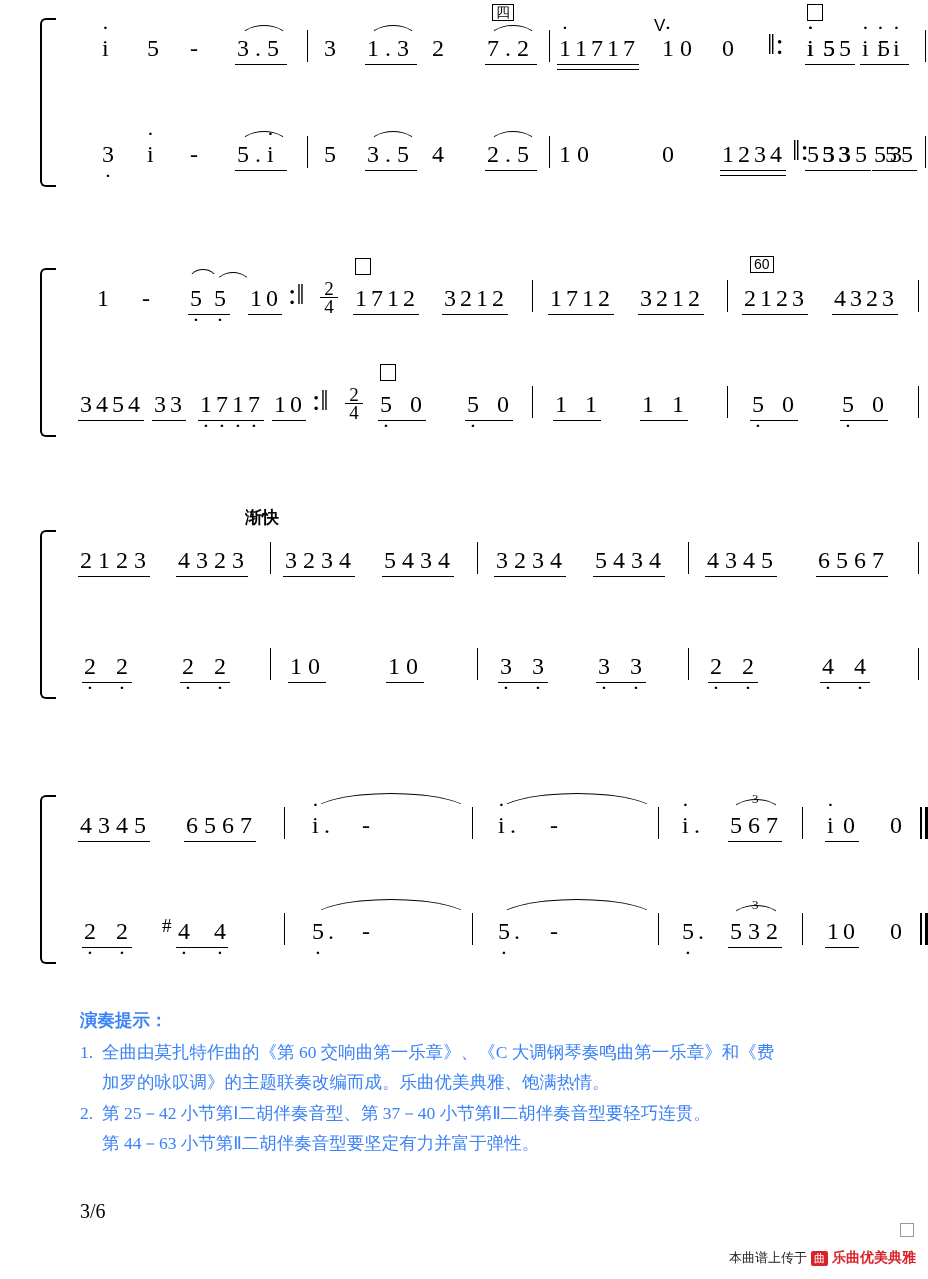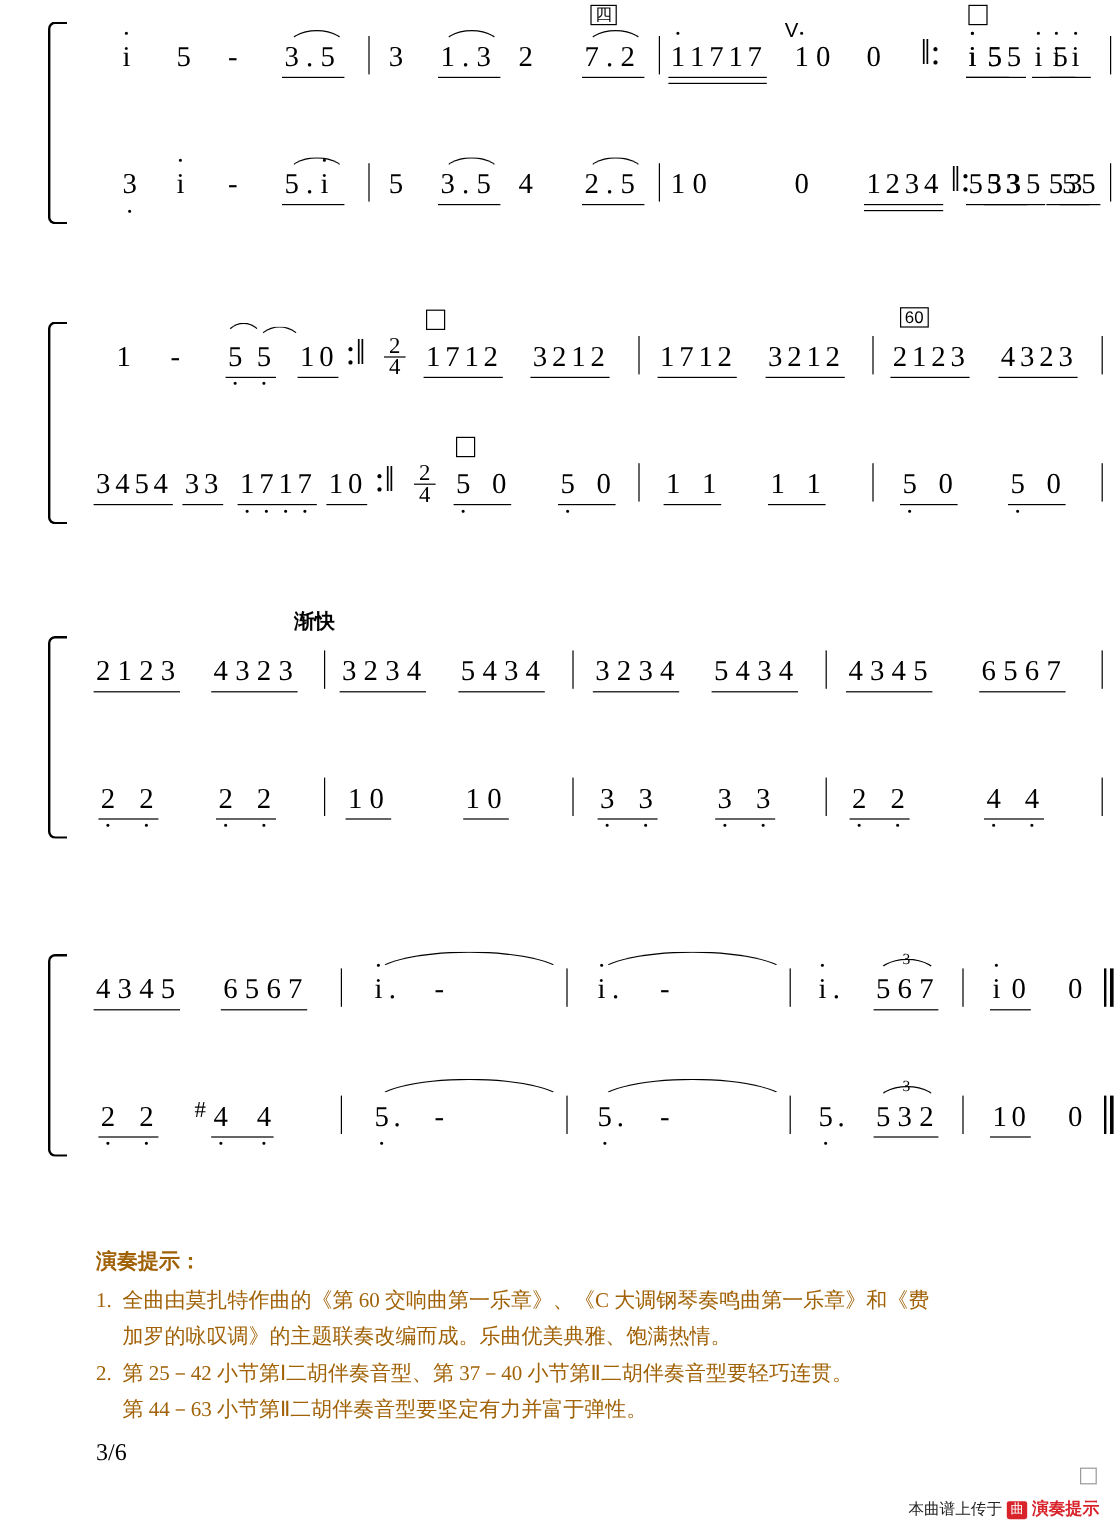--- a/index.html
+++ b/index.html
@@ -156,22 +156,21 @@
 
   
   .notes {
     position: absolute;
     left: 80px;
     top: 1005px;
     width: 800px;
     font-family: "Liberation Serif", serif;
     font-size: 17.5px;
     line-height: 30px;
-    color: #a16207;
-    margin-top: 31px;
+    color: #3b82f6;
   }
   .notes .title {
     font-weight: bold;
     font-size: 17.5px;
     margin-bottom: 2px;
   }
   .notes .item {
     position: relative;
     padding-left: 22px;
     margin-bottom: 1px;
@@ -681,16 +680,16 @@
     </div>
   </div>
 
   <div class="pageno">3/6</div>
 
   <div class="corner-mark"></div>
 
   <div class="footer-credit">
     <span>本曲谱上传于</span>
     <span class="logo">曲</span>
-    <span class="site">演奏提示</span>
+    <span class="site">乐曲优美典雅</span>
   </div>
 
 </div>
 
 </body></html>

